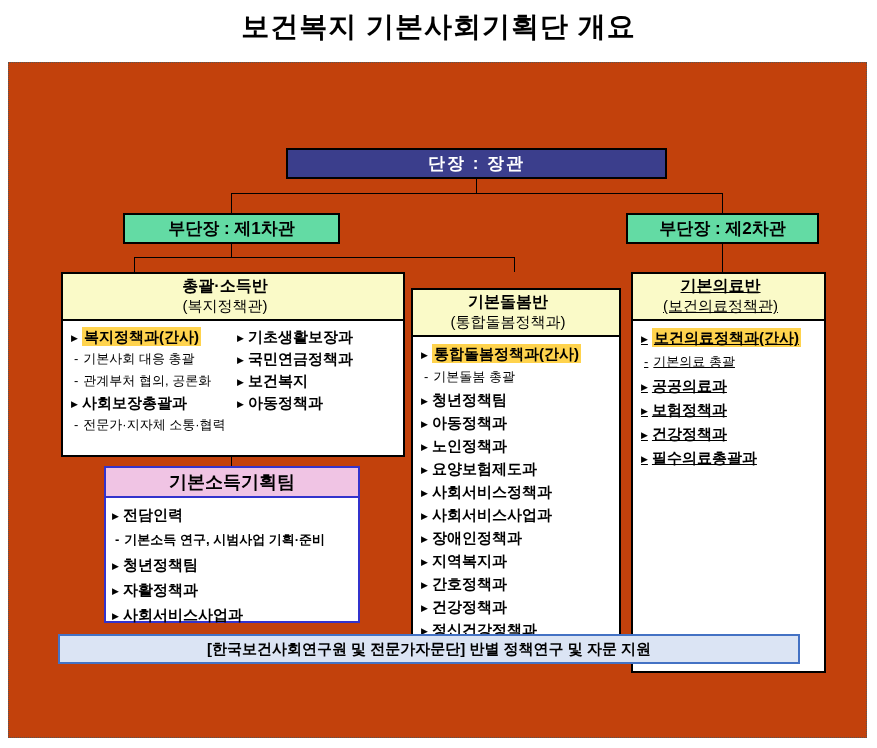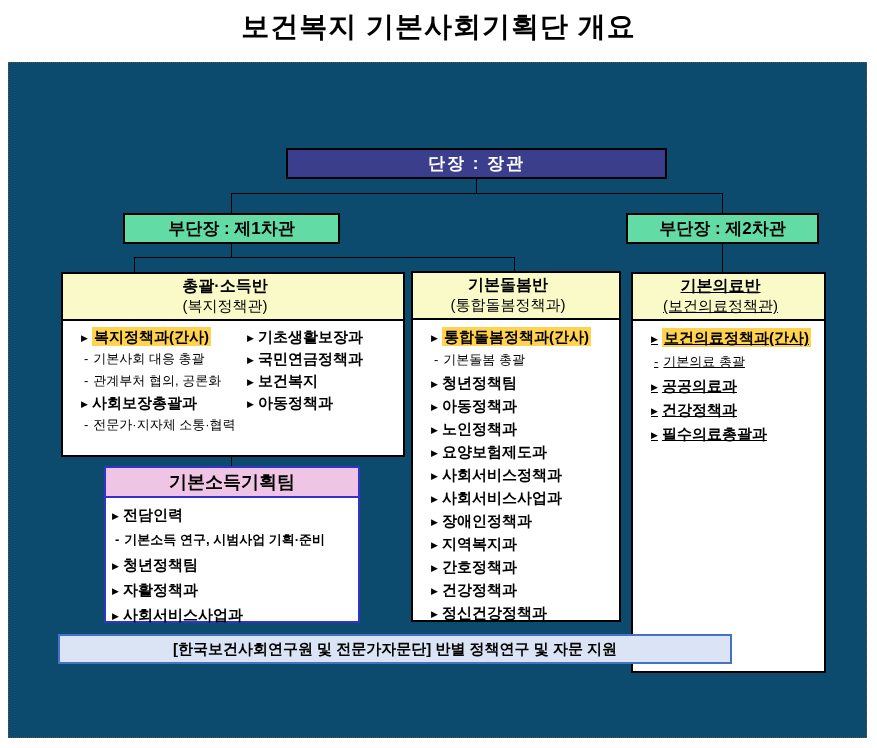--- a/index.html
+++ b/index.html
@@ -4,40 +4,40 @@
 <style>
   html,body{margin:0;padding:0;background:#fff;}
   *{box-sizing:border-box;}
   body{font-family:"Liberation Sans","DejaVu Sans",sans-serif;color:#000;}
   .canvas{position:relative;width:877px;height:748px;background:#fff;overflow:hidden;}
 
   .page-title{position:absolute;top:8px;left:0;width:100%;text-align:center;
     font-size:28px;font-weight:bold;letter-spacing:1px;}
 
   .frame{position:absolute;left:8px;top:62px;width:859px;height:676px;
-    border:1px dotted #555;background:#0c4a6e;}
+    border:1px dotted #555;background:#c2410c;}
 
   .conn{position:absolute;background:#000;}
 
   .node{position:absolute;border:2px solid #000;display:flex;align-items:center;
     justify-content:center;font-weight:bold;font-size:17px;}
   .leader{left:285px;top:147px;width:381px;height:31px;
     background:var(--leader-bg,#3B3E8C);color:#fff;letter-spacing:2px;}
   .deputy1{left:122px;top:212px;width:217px;height:31px;background:var(--deputy-bg,#63DBA4);}
   .deputy2{left:625px;top:212px;width:193px;height:31px;background:var(--deputy-bg,#63DBA4);}
 
   .division{position:absolute;border:2px solid #000;background:#fff;display:flex;flex-direction:column;}
   .col1{left:60px;top:271px;width:344px;height:185px;}
   .col2{left:410px;top:271px;width:210px;height:351px;}
   .col3{left:630px;top:271px;width:195px;height:401px;text-decoration:underline;}
   .division-header{background:var(--panel-header-bg,#FAFAC8);border-bottom:2px solid #000;
     text-align:center;padding:2px 16px 3px 0;}
   .division-header .t{font-weight:bold;font-size:16px;line-height:20px;}
   .division-header .s{font-size:15px;line-height:20px;}
-  .division-body{flex:1;padding:5px 4px 0 18px;border-radius:30px;}
+  .division-body{flex:1;padding:5px 4px 0 8px;border-radius:30px;}
   .two-col{display:flex;}
   .two-col .list-left{width:166px;flex:none;}
   .two-col .list-right{flex:1;}
 
   .item{white-space:nowrap;overflow:hidden;}
   .col1 .item{height:22px;line-height:22px;}
   .col2 .item{height:23px;line-height:23px;}
   .col3 .item{height:24px;line-height:24px;}
   .subteam .item{height:25px;line-height:25px;font-weight:bold;}
   .item.dept{font-weight:bold;font-size:15px;}
@@ -45,21 +45,21 @@
   .item .blt{font-size:9px;margin-right:4px;vertical-align:1px;}
   .item .dash{margin-right:5px;}
   .item .hl{background:var(--highlight-bg,#FFD34D);padding:1px 2px;}
 
   .subteam{position:absolute;left:103px;top:465px;width:256px;height:157px;
     border:2px solid var(--subteam-border,#3333CC);background:#fff;display:flex;flex-direction:column;}
   .subteam-header{background:var(--subteam-header-bg,#F0C4E4);border-bottom:2px solid var(--subteam-border,#3333CC);
     text-align:center;font-weight:bold;font-size:18px;padding:2px 0;}
   .subteam-body{flex:1;padding:4px 4px 0 6px;}
 
-  .footer-bar{position:absolute;left:57px;top:633px;width:674px;height:30px;
+  .footer-bar{position:absolute;left:57px;top:633px;width:742px;height:30px;
     background:var(--footer-bg,#DBE4F4);border:2px solid var(--footer-border,#4472C4);
     display:flex;align-items:center;justify-content:center;font-weight:bold;font-size:15px;}
 </style>
 </head>
 <body>
 
 <div class="canvas">
   <div class="page-title">보건복지 기본사회기획단 개요</div>
 
   <div class="frame">
@@ -94,21 +94,21 @@
           </div>
         <div class="list-right">
             <div class="item dept"><span class="blt">▶</span><span>기초생활보장과</span></div>
             <div class="item dept"><span class="blt">▶</span><span>국민연금정책과</span></div>
             <div class="item dept"><span class="blt">▶</span><span>보건복지</span></div>
             <div class="item dept"><span class="blt">▶</span><span>아동정책과</span></div>
           </div>
       </div>
     </div>
 
-    <div class="division col2" style="left:402px;top:208px;">
+    <div class="division col2" style="left:402px;top:225px;">
       <div class="division-header">
         <div class="t">기본돌봄반</div>
         <div class="s">(통합돌봄정책과)</div>
       </div>
       <div class="division-body">
           <div class="item dept"><span class="blt">▶</span><span class="hl">통합돌봄정책과(간사)</span></div>
           <div class="item note"><span class="dash">-</span><span>기본돌봄 총괄</span></div>
           <div class="item dept"><span class="blt">▶</span><span>청년정책팀</span></div>
           <div class="item dept"><span class="blt">▶</span><span>아동정책과</span></div>
           <div class="item dept"><span class="blt">▶</span><span>노인정책과</span></div>
@@ -125,20 +125,21 @@
 
     <div class="division col3" style="left:622px;top:209px;">
       <div class="division-header">
         <div class="t">기본의료반</div>
         <div class="s">(보건의료정책관)</div>
       </div>
       <div class="division-body">
           <div class="item dept"><span class="blt">▶</span><span class="hl">보건의료정책과(간사)</span></div>
           <div class="item note"><span class="dash">-</span><span>기본의료 총괄</span></div>
           <div class="item dept"><span class="blt">▶</span><span>공공의료과</span></div>
+          <div class="item dept"><span class="blt">▶</span><span>보험정책과</span></div>
           <div class="item dept"><span class="blt">▶</span><span>건강정책과</span></div>
           <div class="item dept"><span class="blt">▶</span><span>필수의료총괄과</span></div>
         </div>
     </div>
 
     <div class="subteam" style="left:95px;top:403px;">
       <div class="subteam-header">기본소득기획팀</div>
       <div class="subteam-body">
           <div class="item dept"><span class="blt">▶</span><span>전담인력</span></div>
           <div class="item note"><span class="dash">-</span><span>기본소득 연구, 시범사업 기획·준비</span></div>

